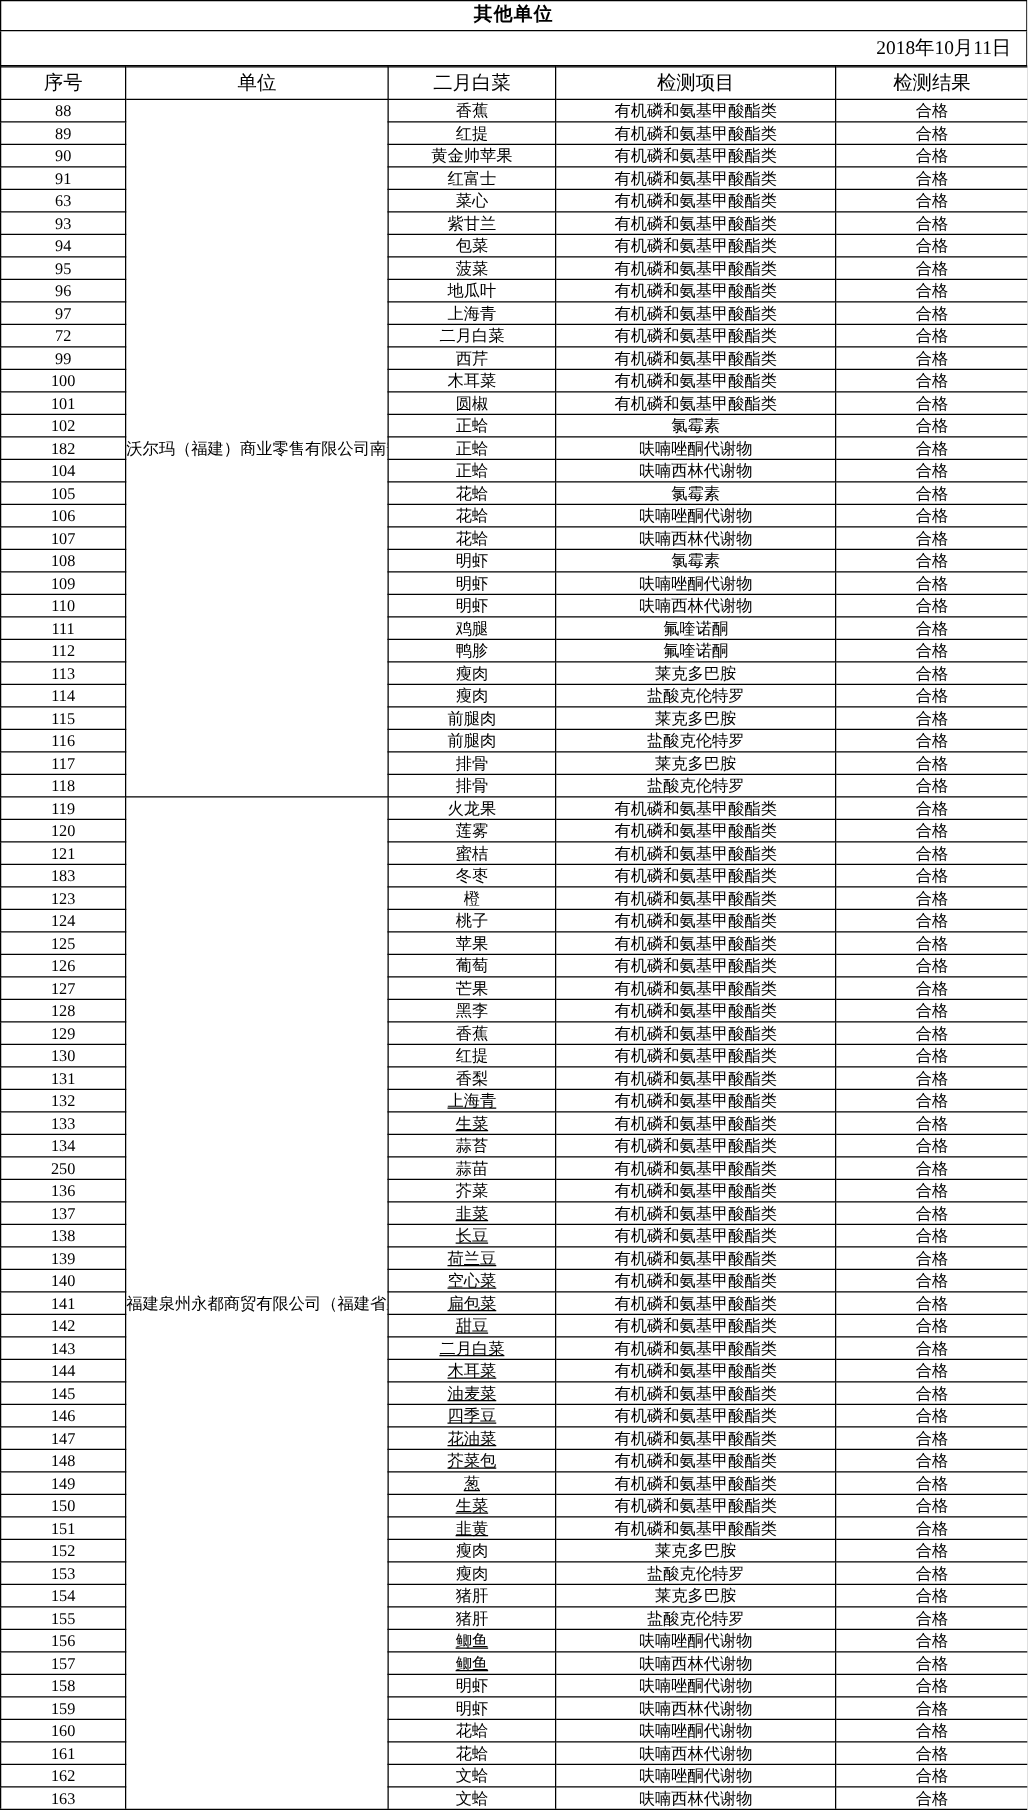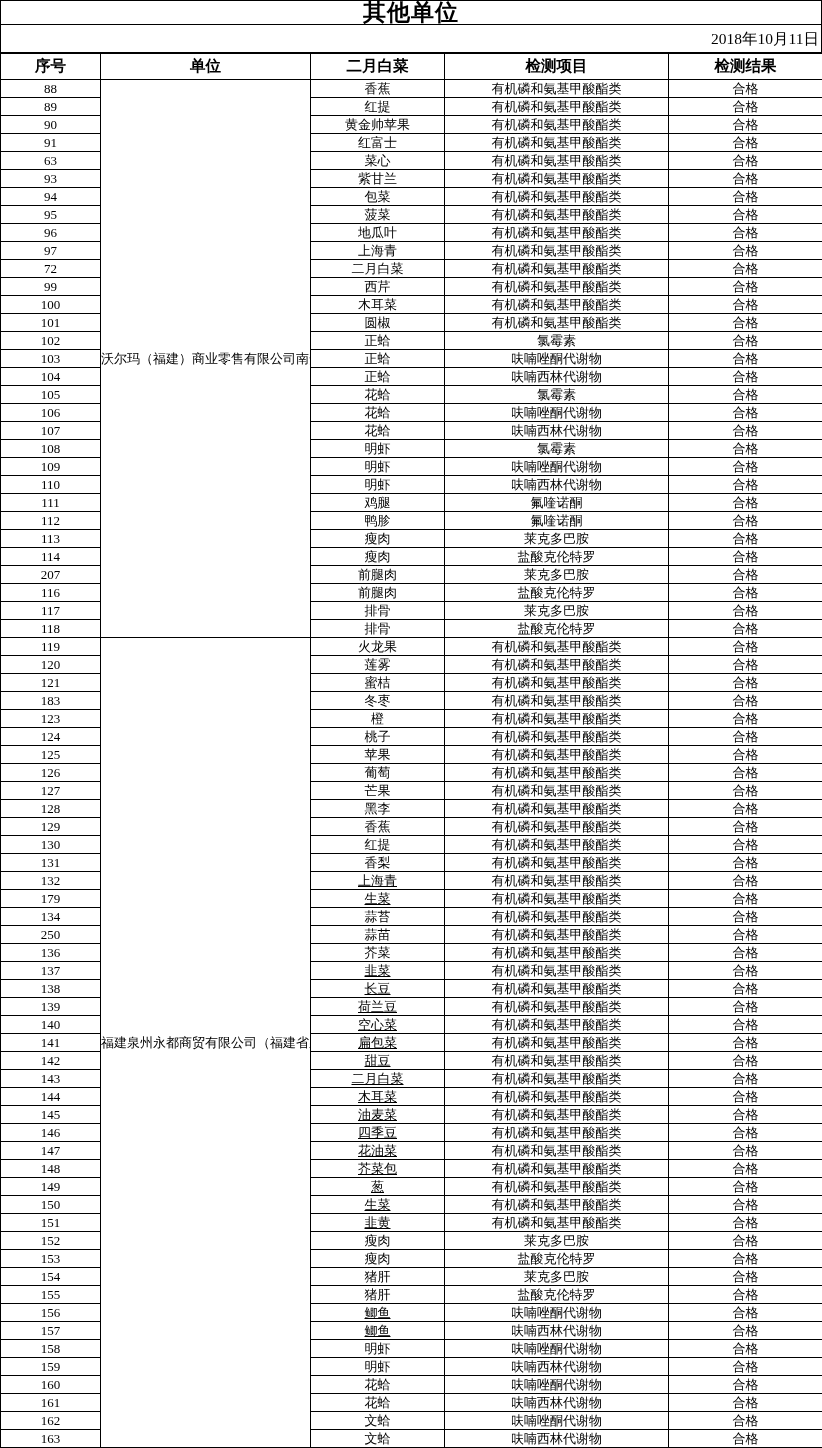--- a/index.html
+++ b/index.html
@@ -20,54 +20,54 @@
     overflow: hidden;
   }
   .title-bar {
     box-sizing: border-box;
     height: 25px;
     border-top: 1px solid #000;
     border-bottom: 1px solid #000;
     border-left: 1px solid #000;
     border-right: 1px solid #000;
     text-align: center;
-    font-size: 23px;
+    font-size: 15px;
     font-weight: bold;
     line-height: 23px;
     letter-spacing: 1px;
   }
   .date-bar {
     box-sizing: border-box;
     height: 28px;
     border-bottom: 1px solid #000;
     border-left: 1px solid #000;
     border-right: 1px solid #000;
     text-align: right;
     font-size: 15.5px;
     line-height: 27px;
-    padding-right: 2px;
+    padding-right: 12px;
   }
   table.grid {
     border-collapse: collapse;
     table-layout: fixed;
     width: 822px;
     border-bottom: 2px solid #000;
   }
   table.grid th, table.grid td {
     border: 1px solid #000;
     padding: 0;
     text-align: center;
     vertical-align: middle;
     overflow: hidden;
     white-space: nowrap;
   }
   table.grid thead tr { height: 26px; }
   table.grid thead th {
     font-size: 15.5px;
-    font-weight: bold;
+    font-weight: normal;
   }
   table.grid tbody tr { height: 18px; }
   table.grid tbody td {
     font-size: 13px;
     line-height: 17px;
   }
   td.c-company {
     white-space: normal;
     font-size: 13.5px;
     line-height: 19px;
@@ -190,21 +190,21 @@
           <td class="c-item">有机磷和氨基甲酸酯类</td>
           <td class="c-result">合格</td>
         </tr>
         <tr>
           <td class="c-no">102</td>
           <td class="c-sample">正蛤</td>
           <td class="c-item">氯霉素</td>
           <td class="c-result">合格</td>
         </tr>
         <tr>
-          <td class="c-no">103</td>
+          <td class="c-no">182</td>
           <td class="c-sample">正蛤</td>
           <td class="c-item">呋喃唑酮代谢物</td>
           <td class="c-result">合格</td>
         </tr>
         <tr>
           <td class="c-no">104</td>
           <td class="c-sample">正蛤</td>
           <td class="c-item">呋喃西林代谢物</td>
           <td class="c-result">合格</td>
         </tr>
@@ -262,21 +262,21 @@
           <td class="c-item">莱克多巴胺</td>
           <td class="c-result">合格</td>
         </tr>
         <tr>
           <td class="c-no">114</td>
           <td class="c-sample">瘦肉</td>
           <td class="c-item">盐酸克伦特罗</td>
           <td class="c-result">合格</td>
         </tr>
         <tr>
-          <td class="c-no">207</td>
+          <td class="c-no">115</td>
           <td class="c-sample">前腿肉</td>
           <td class="c-item">莱克多巴胺</td>
           <td class="c-result">合格</td>
         </tr>
         <tr>
           <td class="c-no">116</td>
           <td class="c-sample">前腿肉</td>
           <td class="c-item">盐酸克伦特罗</td>
           <td class="c-result">合格</td>
         </tr>
@@ -371,21 +371,21 @@
           <td class="c-item">有机磷和氨基甲酸酯类</td>
           <td class="c-result">合格</td>
         </tr>
         <tr>
           <td class="c-no">132</td>
           <td class="c-sample u">上海青</td>
           <td class="c-item">有机磷和氨基甲酸酯类</td>
           <td class="c-result">合格</td>
         </tr>
         <tr>
-          <td class="c-no">179</td>
+          <td class="c-no">133</td>
           <td class="c-sample u">生菜</td>
           <td class="c-item">有机磷和氨基甲酸酯类</td>
           <td class="c-result">合格</td>
         </tr>
         <tr>
           <td class="c-no">134</td>
           <td class="c-sample">蒜苔</td>
           <td class="c-item">有机磷和氨基甲酸酯类</td>
           <td class="c-result">合格</td>
         </tr>

